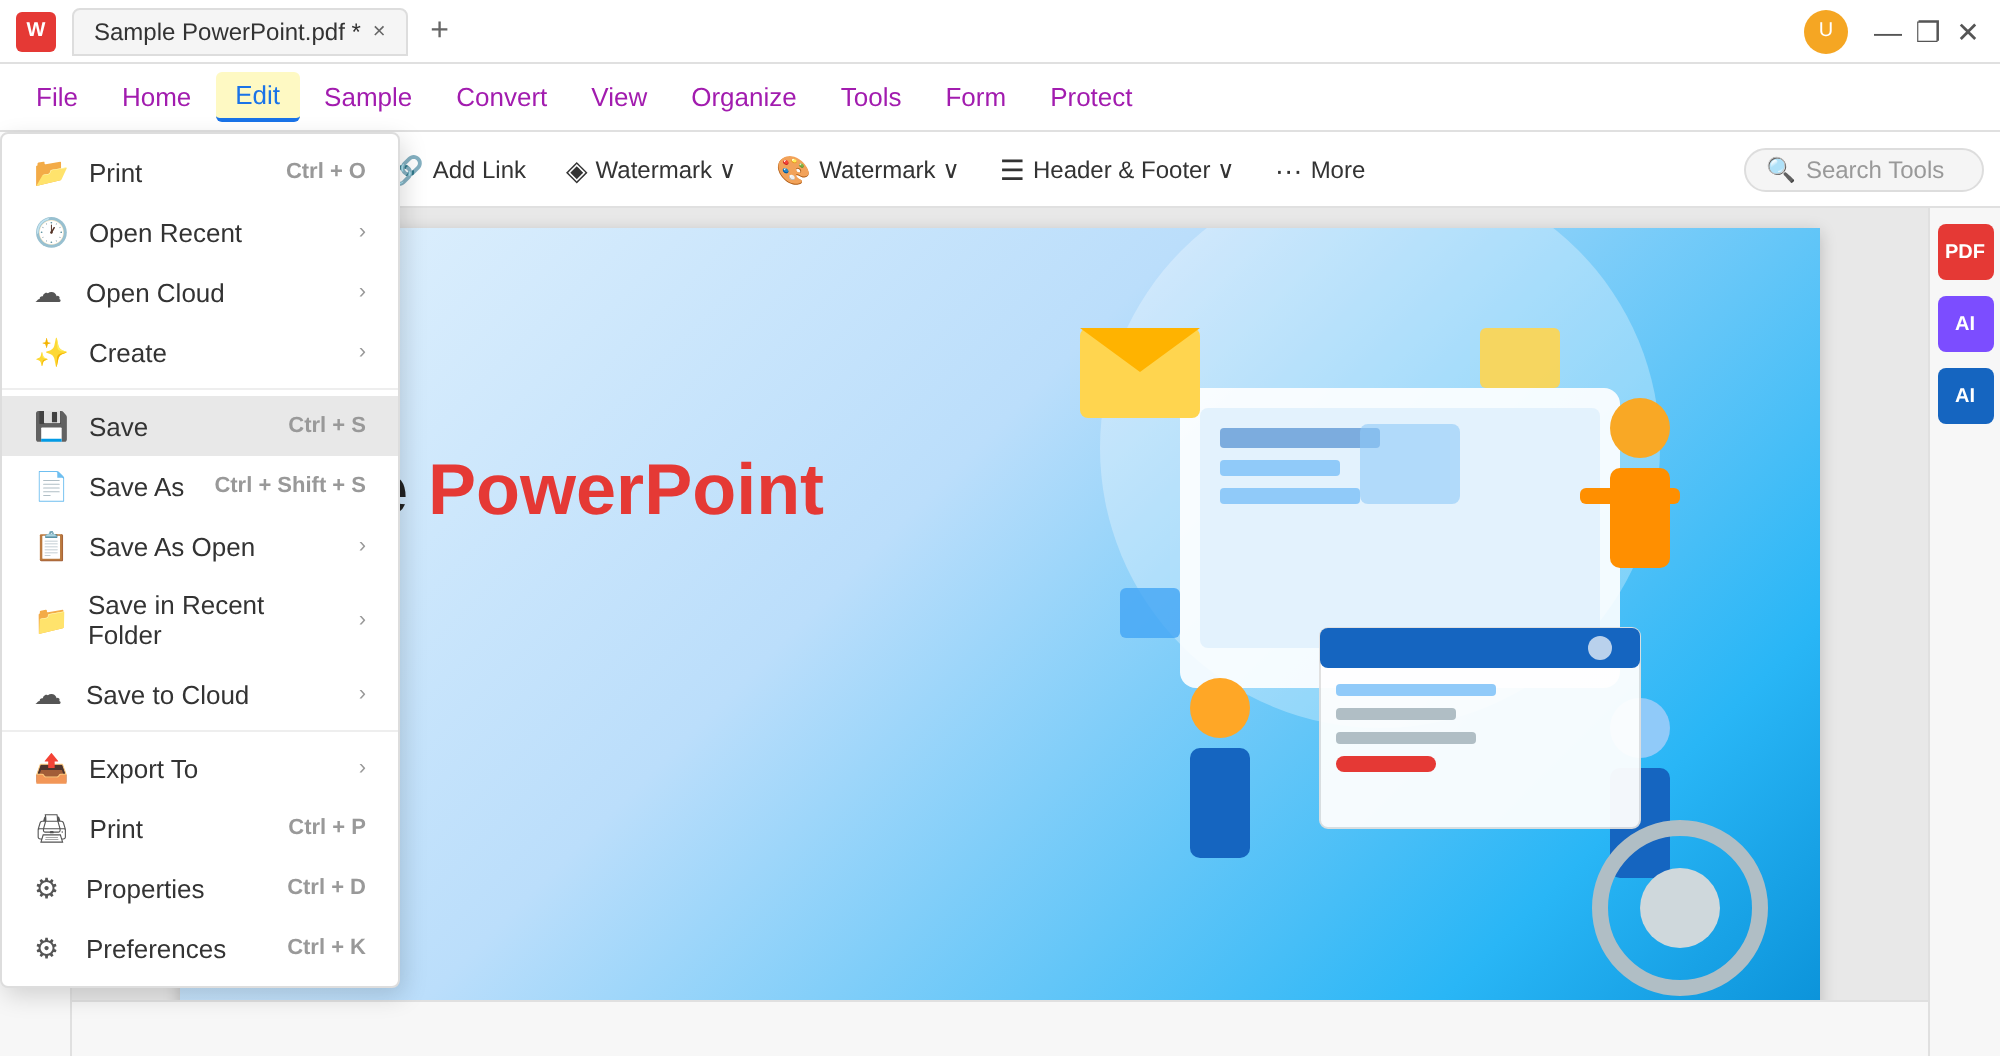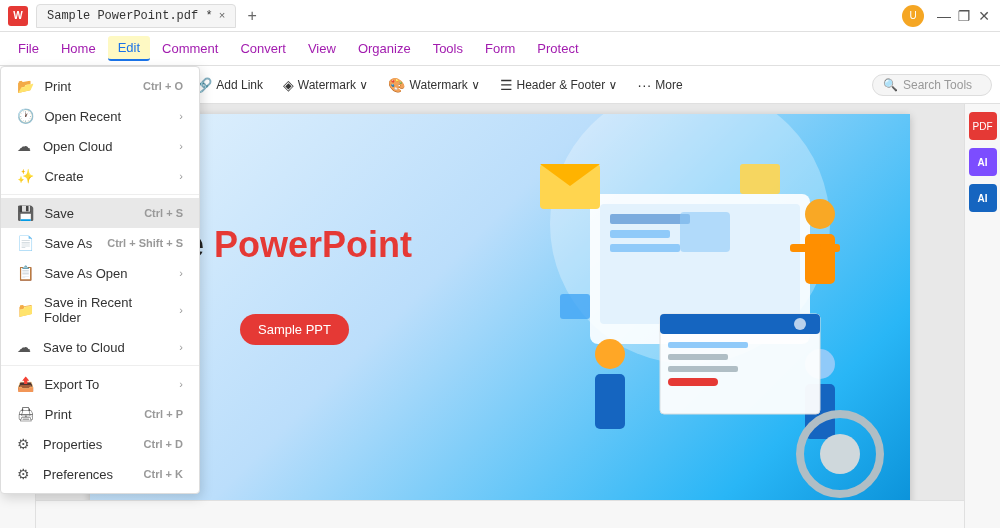--- a/index.html
+++ b/index.html
@@ -25,21 +25,20 @@
     }
     #title-bar .tab {
       display: flex; align-items: center;
       background: #f5f5f5;
       border: 1px solid #ddd;
       border-radius: 4px 4px 0 0;
       padding: 4px 10px;
       font-size: 12px;
       color: #333;
       gap: 6px;
-      font-family: Liberation Mono, monospace;
     }
     #title-bar .tab .close-x {
       font-size: 11px; color: #666; cursor: pointer;
     }
     #title-bar .tab-add {
       width: 24px; height: 24px;
       display: flex; align-items: center; justify-content: center;
       font-size: 16px; color: #666; cursor: pointer; margin-left: 4px;
     }
     #title-bar .window-controls {
@@ -146,21 +145,21 @@
       align-items: center;
       padding: 8px 0;
       gap: 8px;
       z-index: 1;
     }
     .right-action {
       width: 28px; height: 28px;
       display: flex; align-items: center; justify-content: center;
       border-radius: 50%; cursor: pointer; font-size: 13px; color: #555;
     }
-    .right-action.pdf-icon { background: #e53935; color: white; font-size: 10px; font-weight: normal; border-radius: 4px; }
+    .right-action.pdf-icon { background: #e53935; color: white; font-size: 10px; font-weight: bold; border-radius: 4px; }
     .right-action.ai-icon { background: #7c4dff; color: white; font-size: 10px; font-weight: bold; border-radius: 4px; }
     .right-action.ai-icon2 { background: #1565c0; color: white; font-size: 10px; font-weight: bold; border-radius: 4px; }
 
     
     #main-content {
       position: absolute;
       left: 36px; top: 104px;
       right: 36px;
       bottom: 28px;
       background: #e8e8e8;
@@ -253,21 +252,21 @@
     <span>—</span>
     <span>❐</span>
     <span>✕</span>
   </div>
 </div>
 
 <div id="menu-bar">
   <div class="menu-item">File</div>
   <div class="menu-item">Home</div>
   <div class="menu-item active">Edit</div>
-  <div class="menu-item">Comment</div>
+  <div class="menu-item">Sample</div>
   <div class="menu-item">Convert</div>
   <div class="menu-item">View</div>
   <div class="menu-item">Organize</div>
   <div class="menu-item">Tools</div>
   <div class="menu-item">Form</div>
   <div class="menu-item">Protect</div>
 </div>
 
 <div id="toolbar">
   <div class="toolbar-btn">
@@ -319,21 +318,20 @@
 </div>
 
 <div id="main-content">
   <div id="pdf-page">
     <div class="slide-bg">
       <div class="blob"></div>
 
       <div style="position:absolute; left:30px; top:110px; font-size:36px; font-weight:bold; color:#222;">
         <span>mple </span><span style="color:#e53935;">PowerPoint</span>
       </div>
-      <div style="position:absolute; left:150px; top:200px; background:#e53935; color:white; padding:8px 18px; border-radius:20px; font-size:13px;">Sample PPT</div>
 
       <div style="position:absolute; right:20px; top:20px; width:380px; height:380px;">
         
         <svg viewBox="0 0 380 380" width="380" height="380">
 
           <rect x="80" y="60" width="220" height="150" rx="8" fill="white" opacity="0.9"></rect>
           <rect x="90" y="70" width="200" height="120" rx="4" fill="#e3f2fd"></rect>
 
           <rect x="100" y="80" width="80" height="10" rx="2" fill="#1565c0" opacity="0.5"></rect>
           <rect x="100" y="96" width="60" height="8" rx="2" fill="#90caf9"></rect>

